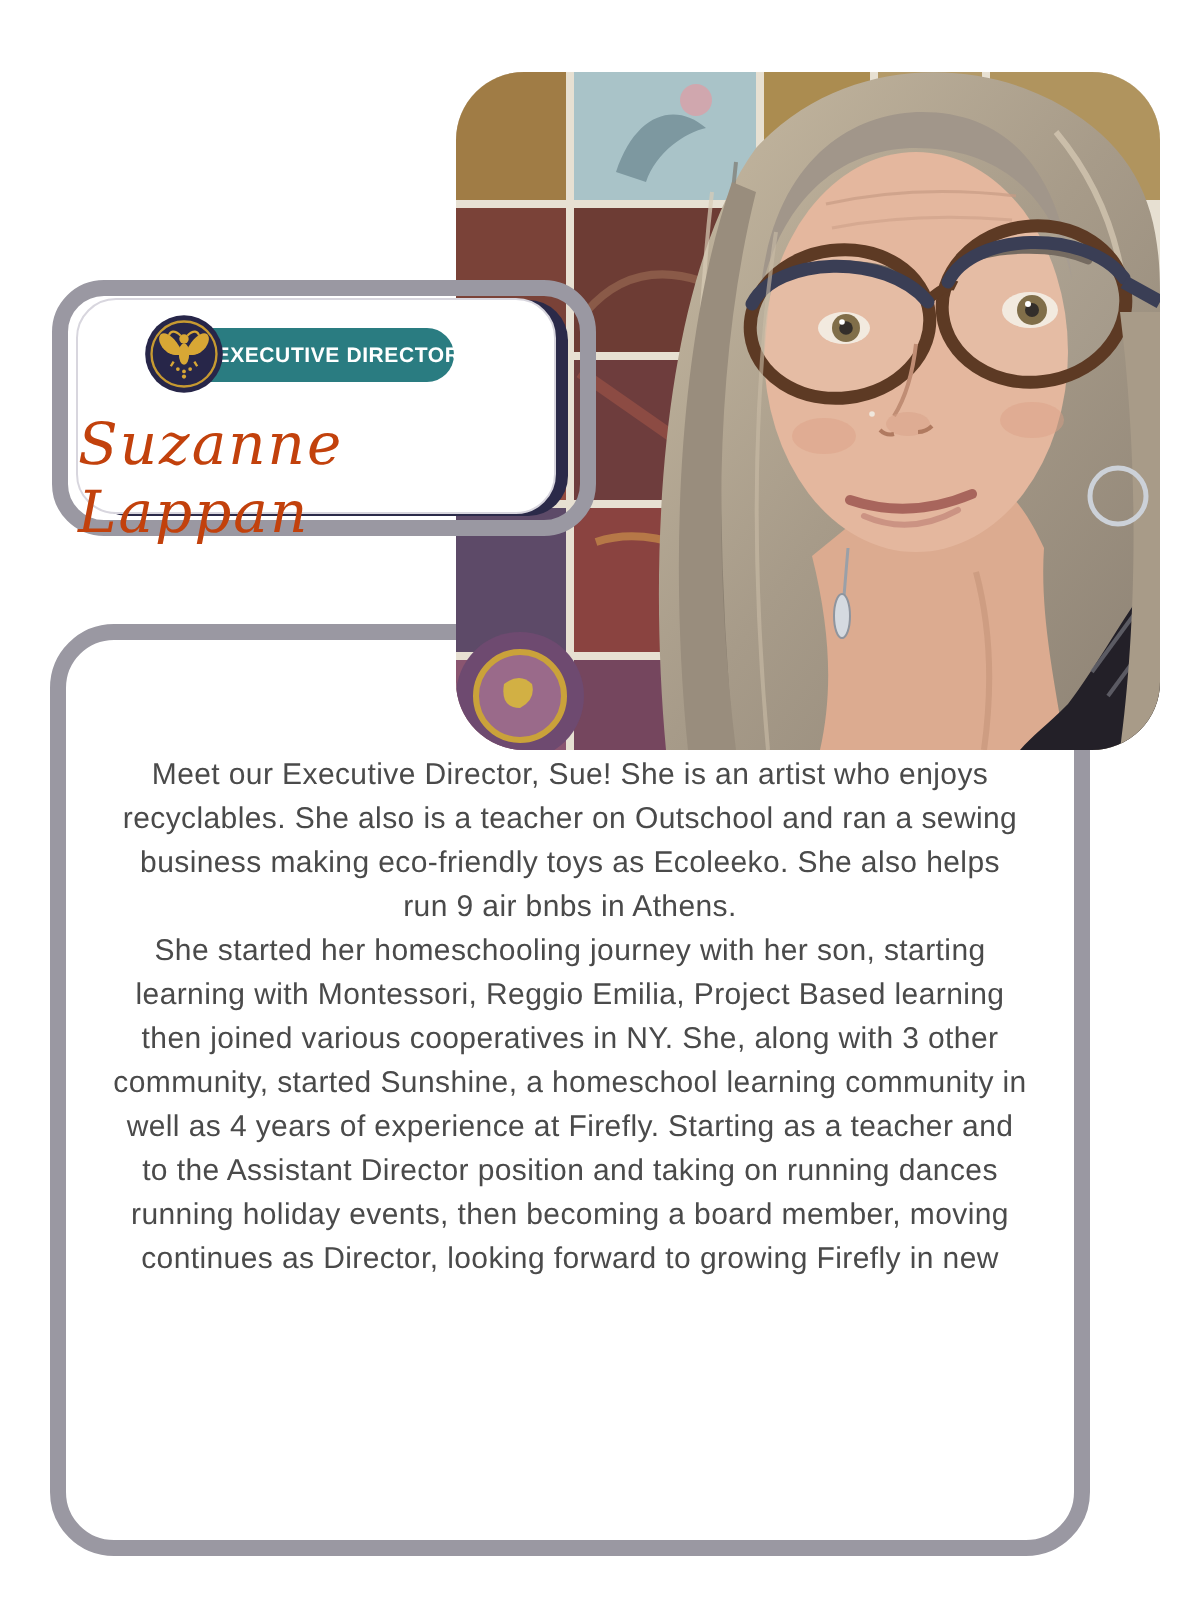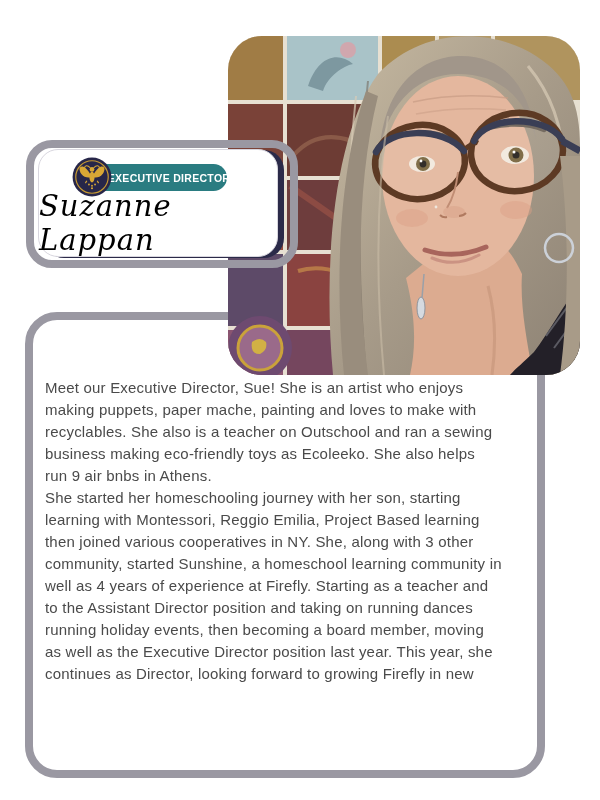--- a/index.html
+++ b/index.html
@@ -11,21 +11,21 @@
   .bio-outline{
     position:absolute;left:25px;top:312px;width:520px;height:466px;
     box-sizing:border-box;border:8px solid #9a98a2;border-radius:32px;background:transparent;
   }
   .bio-card{
     position:absolute;left:37px;top:324px;width:496px;height:442px;
     box-sizing:border-box;background:#ffffff;border-radius:26px;
   }
   .bio-text{
     position:absolute;left:8px;right:8px;top:53px;
-    color:#4a4a4a;font-size:15px;letter-spacing:.2px;
+    color:#4a4a4a;font-size:15px;letter-spacing:.2px;text-align:center;
   }
   .bio-line{height:22px;line-height:22px;white-space:nowrap;}
   
   .photo{
     position:absolute;left:228px;top:36px;width:352px;height:339px;
     border-radius:34px;overflow:hidden;background:#cfc5b4;
   }
   .photo svg{display:block;width:100%;height:100%;}
   
   .badge-outline{
@@ -43,50 +43,48 @@
     background:#2a7c81;border-radius:14px;display:flex;align-items:center;
     justify-content:center;padding-left:22px;box-sizing:border-box;
   }
   .role-pill span{
     color:#ffffff;font-weight:bold;font-size:10.5px;letter-spacing:.3px;white-space:nowrap;
   }
   .firefly-badge{
     position:absolute;left:33px;top:7px;width:40px;height:40px;
   }
   .director-name{
-    position:absolute;left:0;right:0;top:44px;height:58px;
+    position:absolute;left:0;right:0;top:60px;height:58px;
     display:flex;align-items:center;justify-content:center;
-    color:#000000;font-family:"DejaVu Serif",serif;font-style:italic;
+    color:#c2410c;font-family:"DejaVu Serif",serif;font-style:italic;
     font-size:29px;letter-spacing:1px;
   }
 </style>
 </head>
 <body>
 
 <div class="canvas">
 
   <div class="bio-outline"></div>
   <div class="bio-card">
     <div class="bio-text">
       <div>
           <div class="bio-line">Meet our Executive Director, Sue! She is an artist who enjoys</div>
-          <div class="bio-line">making puppets, paper mache, painting and loves to make with</div>
           <div class="bio-line">recyclables. She also is a teacher on Outschool and ran a sewing</div>
           <div class="bio-line">business making eco-friendly toys as Ecoleeko. She also helps</div>
           <div class="bio-line">run 9 air bnbs in Athens.</div>
         </div>
       <div>
           <div class="bio-line">She started her homeschooling journey with her son, starting</div>
           <div class="bio-line">learning with Montessori, Reggio Emilia, Project Based learning</div>
           <div class="bio-line">then joined various cooperatives in NY. She, along with 3 other</div>
           <div class="bio-line">community, started Sunshine, a homeschool learning community in</div>
           <div class="bio-line">well as 4 years of experience at Firefly. Starting as a teacher and</div>
           <div class="bio-line">to the Assistant Director position and taking on running dances</div>
           <div class="bio-line">running holiday events, then becoming a board member, moving</div>
-          <div class="bio-line">as well as the Executive Director position last year. This year, she</div>
           <div class="bio-line">continues as Director, looking forward to growing Firefly in new</div>
         </div>
     </div>
   </div>
 
   <div class="photo" title="Smiling woman with long gray hair and tortoiseshell glasses in front of a colorful mosaic art-tile wall">
     <svg viewBox="0 0 352 339" preserveAspectRatio="none">
       <defs>
         <linearGradient id="hairGrad" x1="0" y1="0" x2="1" y2="1">
           <stop offset="0" stop-color="#c7baa2"></stop>

